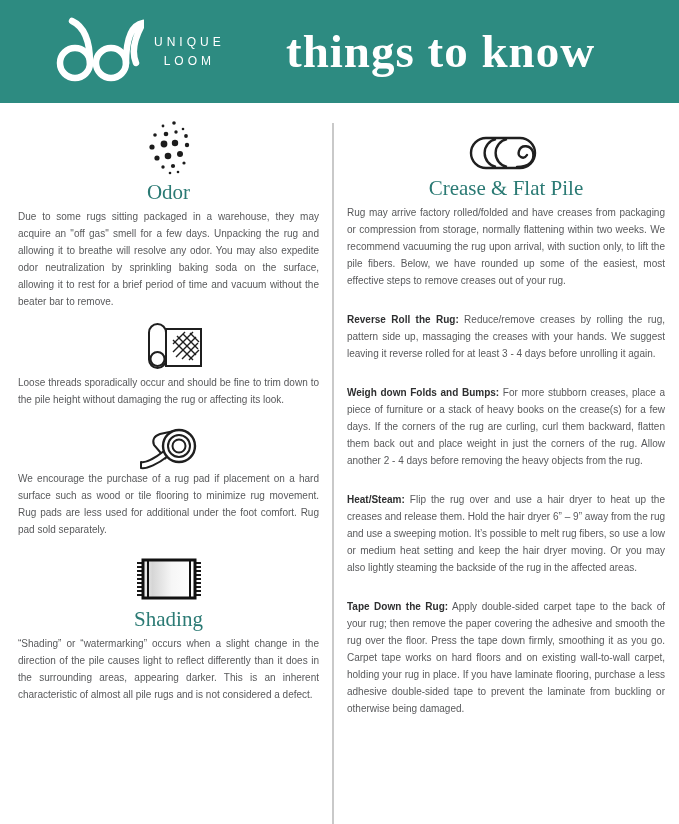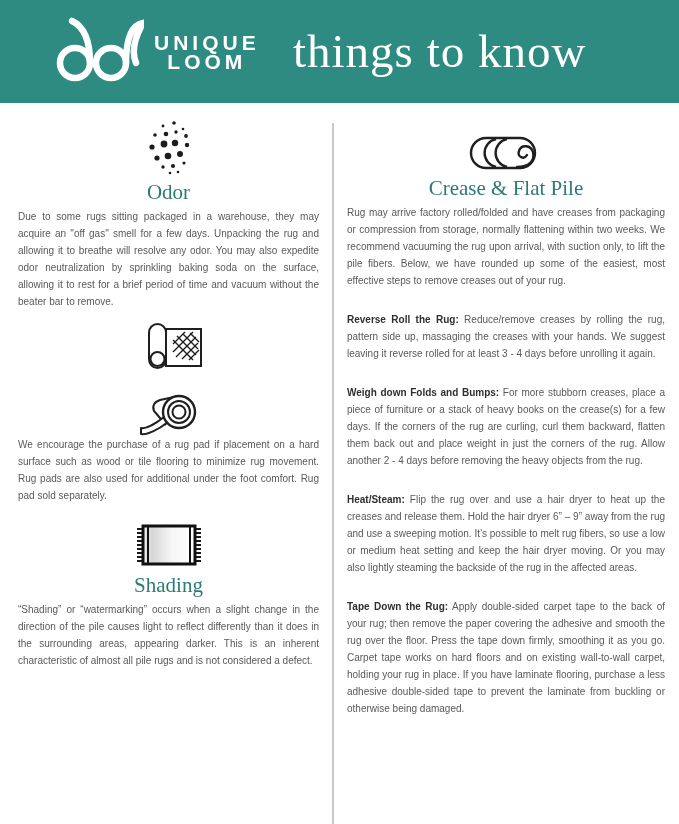--- a/index.html
+++ b/index.html
@@ -9,25 +9,25 @@
     background:#ffffff; font-family:"Liberation Sans", sans-serif;
   }
   
   .header {
     position:absolute; top:0; left:0; width:679px; height:103px;
     background:#2D8B81; display:flex; align-items:center;
   }
   .logo-wrap { margin-left:52px; display:flex; align-items:center; }
   .brand-text {
     margin-left:10px; color:#ffffff; text-align:center;
-    font-size:21px; line-height:19px; letter-spacing:4px; font-weight:700;
+    font-size:12px; line-height:19px; letter-spacing:4px; font-weight:400;
   }
   .header-title {
-    position:absolute; left:293px; top:24px; color:#ffffff;
-    font-family:"Liberation Serif", serif; font-size:47px; font-weight:400;
+    position:absolute; left:286px; top:24px; color:#ffffff;
+    font-family:"Liberation Serif", serif; font-size:47px; font-weight:700;
     letter-spacing:1px; white-space:nowrap;
   }
   
   .content {
     position:absolute; top:103px; left:0; width:679px; height:721px;
     display:flex; padding:16px 14px 0 18px;
   }
   .col-left  { width:301px; }
   .divider   { width:2px; background:#c9c9c9; margin:4px 13px 0 13px; align-self:stretch; }
   .col-right { flex:1; }
@@ -109,33 +109,34 @@
           <svg width="74" height="52" viewBox="0 0 74 52">
             <rect x="34" y="7" width="35" height="37" fill="#ffffff" stroke="#1f1f1f" stroke-width="2"></rect>
             <g stroke="#1f1f1f" stroke-width="1.4">
               <path d="M41,22 L53,10 M41,30 L61,10 M44,35 L64,15 M50,37 L66,21 M57,38 L67,28"></path>
               <path d="M41,18 L61,38 M45,14 L64,33 M51,12 L66,27 M58,11 L67,20"></path>
             </g>
             <rect x="17" y="2" width="17" height="44" rx="8.5" fill="#ffffff" stroke="#1f1f1f" stroke-width="2"></rect>
             <circle cx="25.5" cy="37" r="7" fill="#ffffff" stroke="#1f1f1f" stroke-width="2"></circle>
           </svg>
         </div>
+        <p class="body-text">Loose threads sporadically occur and should be fine to trim down to the pile height without damaging the rug or affecting its look.</p>
       </div>
 
       <div class="section" style="margin-top:18px;">
         <div class="icon-box" style="height:44px;">
           <svg width="62" height="44" viewBox="0 0 62 44">
             <path d="M41,4 L22,8 C16,10 14,14 16,19 L28,33" fill="#ffffff" stroke="#1f1f1f" stroke-width="2"></path>
             <path d="M26,25 C16,33 7,37 3,36 L3,42 C9,43 20,38 30,30 Z" fill="#ffffff" stroke="#1f1f1f" stroke-width="2" stroke-linejoin="round"></path>
             <circle cx="41" cy="20" r="16" fill="#ffffff" stroke="#1f1f1f" stroke-width="2.4"></circle>
             <circle cx="41" cy="20" r="11" fill="none" stroke="#1f1f1f" stroke-width="2"></circle>
             <circle cx="41" cy="20" r="6.5" fill="none" stroke="#1f1f1f" stroke-width="2"></circle>
           </svg>
         </div>
-        <p class="body-text">We encourage the purchase of a rug pad if placement on a hard surface such as wood or tile flooring to minimize rug movement. Rug pads are also used for additional under the foot comfort. Rug pad sold separately.</p>
+        <p class="body-text">We encourage the purchase of a rug pad if placement on a hard surface such as wood or tile flooring to minimize rug movement. Rug pads are less used for additional under the foot comfort. Rug pad sold separately.</p>
       </div>
 
       <div class="section" style="margin-top:20px;">
         <div class="icon-box" style="height:44px;">
           <svg width="68" height="44" viewBox="0 0 68 44">
             <defs>
               <linearGradient id="shadeGrad" x1="0" y1="0" x2="1" y2="0">
                 <stop offset="0" stop-color="#f2f2f2"></stop>
                 <stop offset="0.18" stop-color="#d6d6d6"></stop>
                 <stop offset="0.55" stop-color="#f6f6f6"></stop>

